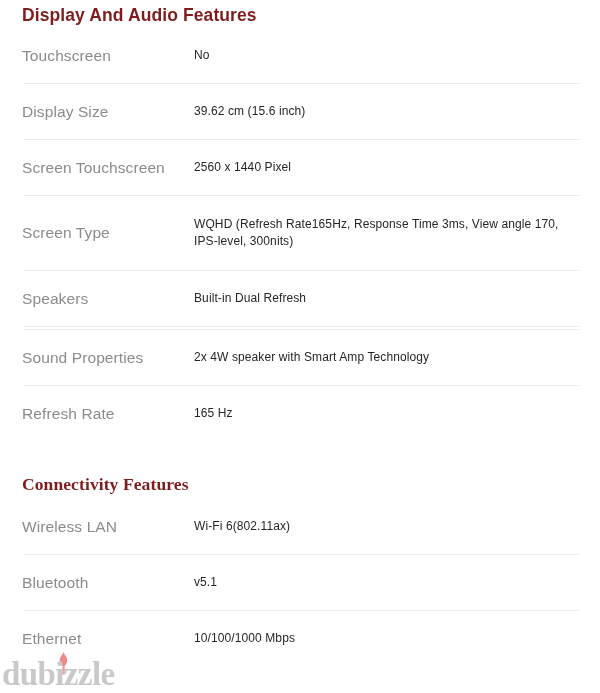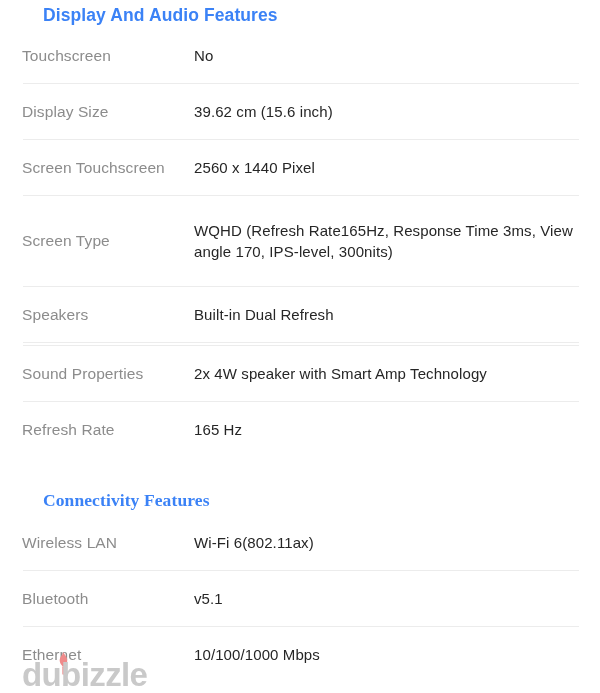--- a/index.html
+++ b/index.html
@@ -21,24 +21,23 @@
     position: relative;
     width: 600px;
     height: 693px;
     box-sizing: border-box;
   }
 
   
   .section-title {
     font-size: 17.5px;
     font-weight: bold;
-    color: #3b82f6;
+    color: #7f1d1d;
     letter-spacing: 0.1px;
     padding-left: 22px;
-    margin-left: 21px;
   }
 
   #section-display .section-title {
     padding-top: 5px;
     padding-bottom: 3px;
   }
 
   #section-connectivity {
     margin-top: 34px;
   }
@@ -51,21 +50,21 @@
   .spec-table {
     width: 100%;
     border-collapse: collapse;
   }
 
   .spec-row {
     height: 53px;
   }
 
   .spec-row.tall {
-    height: 88px;
+    height: 72px;
   }
 
   .spec-label,
   .spec-value {
     vertical-align: middle;
     padding: 0;
     text-align: left;
   }
 
   .spec-label {
@@ -73,21 +72,21 @@
     padding-left: 22px;
     font-size: 15.5px;
     color: #8c8c8c;
     font-weight: normal;
     letter-spacing: 0.1px;
     white-space: nowrap;
   }
 
   .spec-value {
     padding-right: 20px;
-    font-size: 15px;
+    font-size: 12px;
     color: #262626;
     letter-spacing: 0.1px;
     line-height: 1.42;
   }
 
   
   .divider {
     height: 1px;
     margin-left: 22px;
     margin-right: 20px;
@@ -101,27 +100,26 @@
     bottom: 2px;
     height: 40px;
     width: 190px;
     pointer-events: none;
     user-select: none;
   }
   .watermark-text {
     position: absolute;
     left: 0;
     bottom: 0;
-    font-family: Liberation Sans, sans-serif;
+    font-family: Liberation Serif, serif;
     font-size: 33px;
     font-weight: bold;
     color: #c9c9c9;
     letter-spacing: -0.6px;
     line-height: 1;
-    margin-left: 20px;
   }
   .watermark-mark {
     position: absolute;
     left: 56px;
     bottom: 16px;
     width: 11px;
     height: 23px;
   }
 </style>
 </head>

